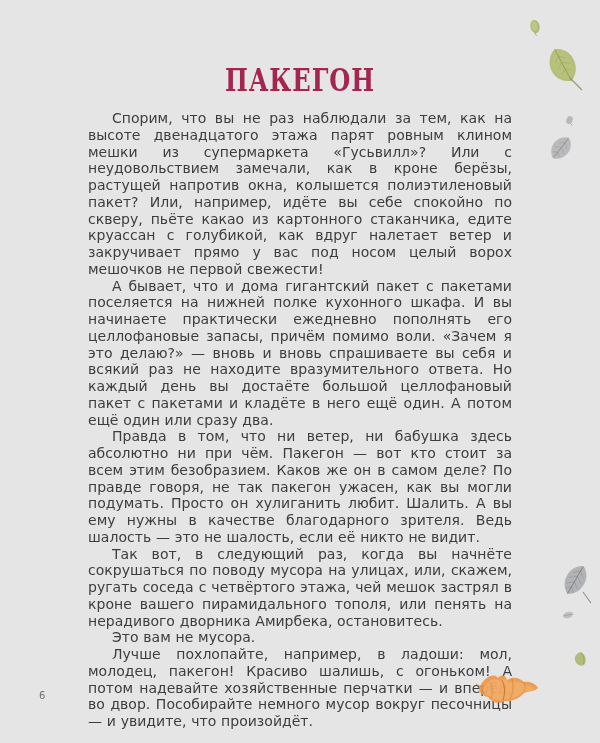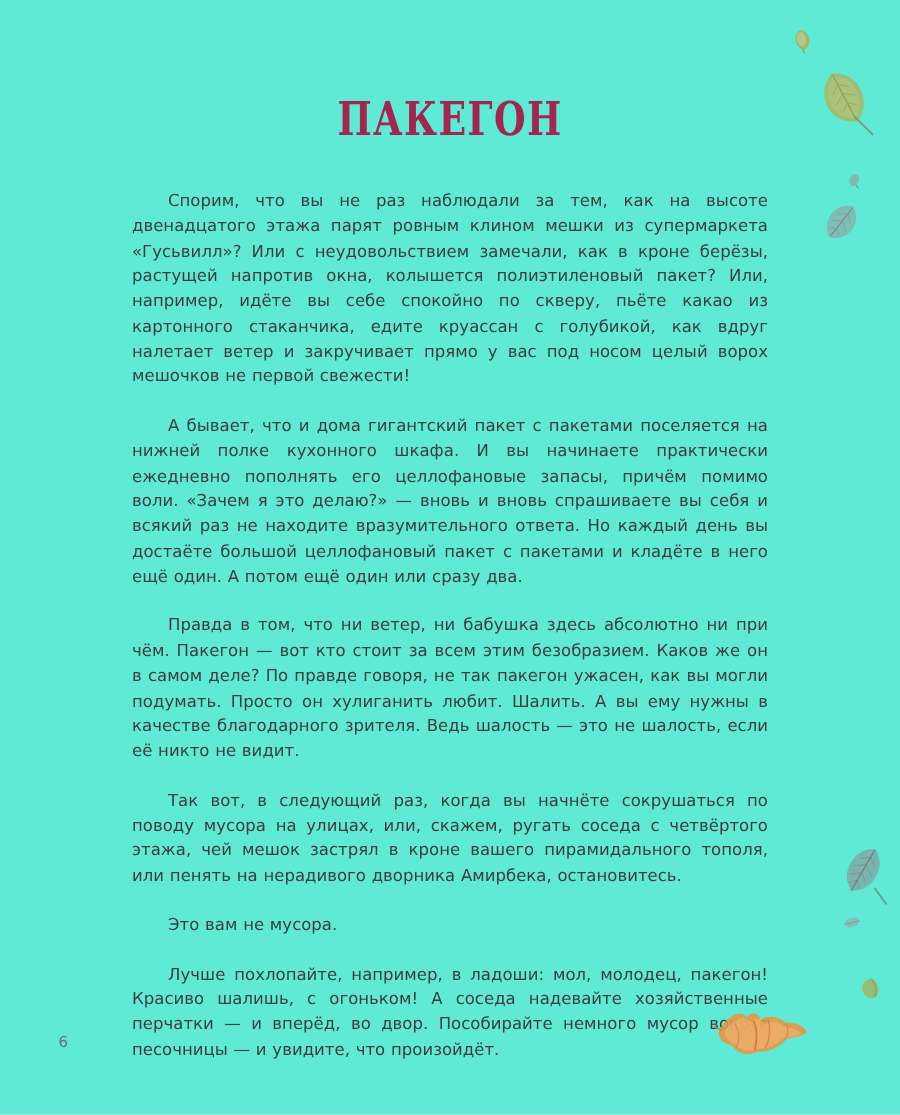--- a/index.html
+++ b/index.html
@@ -11,21 +11,21 @@
     height: 743px;
     background: #ffffff;
     font-family: "DejaVu Sans", sans-serif;
     overflow: hidden;
     position: relative;
   }
   #page {
     position: relative;
     width: 600px;
     height: 743px;
-    background: #5eead4;
+    background: #e5e5e5;
     overflow: hidden;
   }
 
   
   #chapter-title {
     position: absolute;
     left: 0;
     top: 64px;
     width: 600px;
     text-align: center;
@@ -41,26 +41,26 @@
   }
 
   
   #body-column {
     position: absolute;
     left: 88px;
     top: 110px;
     width: 424px;
   }
   .para {
-    margin: 16px 0 0 0;
+    margin: 0 0 0 0;
     text-indent: 24px;
     text-align: justify;
     text-justify: inter-word;
     font-family: "DejaVu Sans", sans-serif;
-    font-size: 11px;
+    font-size: 14px;
     line-height: 16.75px;
     color: #3d3d40;
     letter-spacing: 0.02px;
     word-spacing: 0.3px;
     -webkit-hyphens: manual;
     hyphens: manual;
   }
   .para.last-line-left {
     text-align-last: left;
   }
@@ -87,21 +87,21 @@
 <div id="page">
 
   <div id="chapter-title">ПАКЕГОН</div>
 
   <div id="body-column">
     <p class="para last-line-left">Спорим, что вы не раз наблюдали за тем, как на высоте двенадцатого этажа парят ровным клином мешки из супермаркета «Гусьвилл»? Или с неудовольствием замечали, как в кроне берёзы, растущей напротив окна, колышется полиэтиленовый пакет? Или, например, идёте вы себе спокойно по скверу, пьёте какао из картонного стаканчика, едите круассан с голубикой, как вдруг налетает ветер и закручивает прямо у вас под носом целый ворох мешочков не первой свежести!</p>
     <p class="para last-line-left">А бывает, что и дома гигантский пакет с пакетами поселяется на нижней полке кухонного шкафа. И вы начинаете практически ежедневно пополнять его целлофановые запасы, причём помимо воли. «Зачем я это делаю?» — вновь и вновь спрашиваете вы себя и всякий раз не находите вразумительного ответа. Но каждый день вы достаёте большой целлофановый пакет с пакетами и кладёте в него ещё один. А потом ещё один или сразу два.</p>
     <p class="para last-line-left">Правда в том, что ни ветер, ни бабушка здесь абсолютно ни при чём. Пакегон — вот кто стоит за всем этим безобразием. Каков же он в самом деле? По правде говоря, не так пакегон ужасен, как вы могли подумать. Просто он хулиганить любит. Шалить. А вы ему нужны в качестве благодарного зрителя. Ведь шалость — это не шалость, если её никто не видит.</p>
     <p class="para last-line-left">Так вот, в следующий раз, когда вы начнёте сокрушаться по поводу мусора на улицах, или, скажем, ругать соседа с четвёртого этажа, чей мешок застрял в кроне вашего пирамидального тополя, или пенять на нерадивого дворника Амирбека, остановитесь.</p>
     <p class="para last-line-left">Это вам не мусора.</p>
-    <p class="para last-line-left">Лучше похлопайте, например, в ладоши: мол, молодец, пакегон! Красиво шалишь, с огоньком! А соседа надевайте хозяйственные перчатки — и вперёд, во двор. Пособирайте немного мусор вокруг песочницы — и увидите, что произойдёт.</p>
+    <p class="para last-line-left">Лучше похлопайте, например, в ладоши: мол, молодец, пакегон! Красиво шалишь, с огоньком! А потом надевайте хозяйственные перчатки — и вперёд, во двор. Пособирайте немного мусор вокруг песочницы — и увидите, что произойдёт.</p>
   </div>
 
   <div id="page-number">6</div>
 
   <svg class="deco" style="left:528px; top:18px;" width="14" height="18" viewBox="0 0 14 18">
     <ellipse cx="7" cy="8.5" rx="4.6" ry="6.6" fill="#a7b362" opacity="0.85" transform="rotate(-12 7 8.5)"></ellipse>
     <ellipse cx="6.3" cy="8" rx="3" ry="4.8" fill="#c3cc8b" opacity="0.7" transform="rotate(-12 6.3 8)"></ellipse>
     <path d="M7 14.6 L8.4 17.6" stroke="#8e9a55" stroke-width="0.8" fill="none"></path>
   </svg>
 

